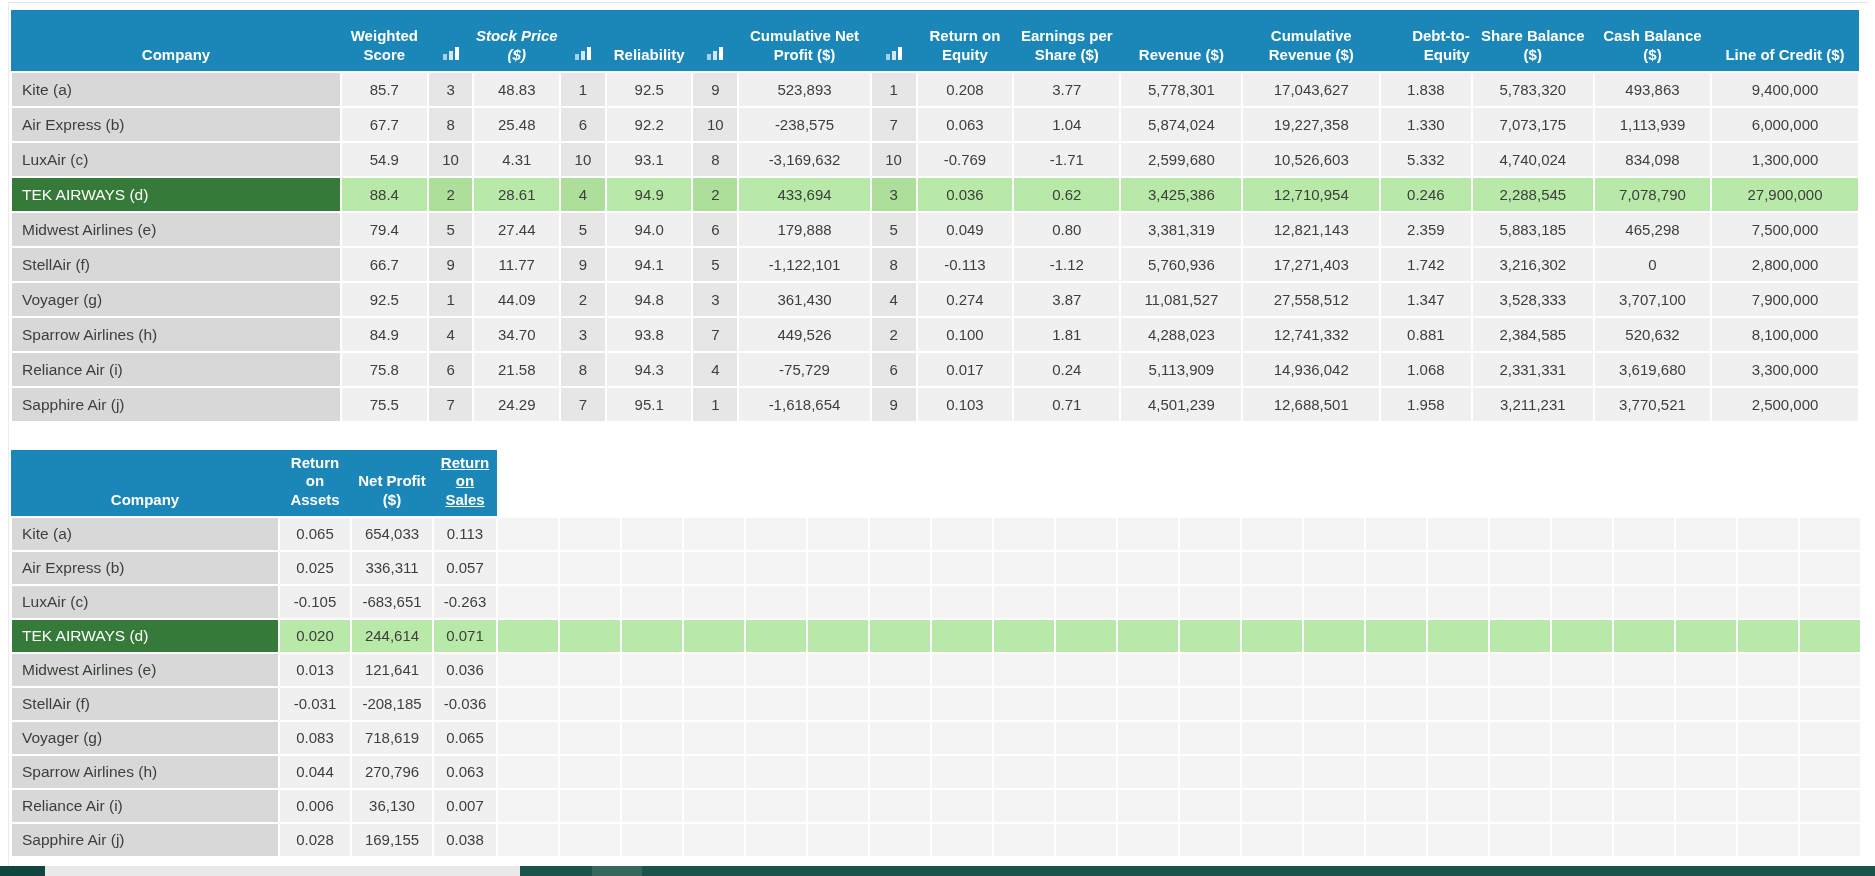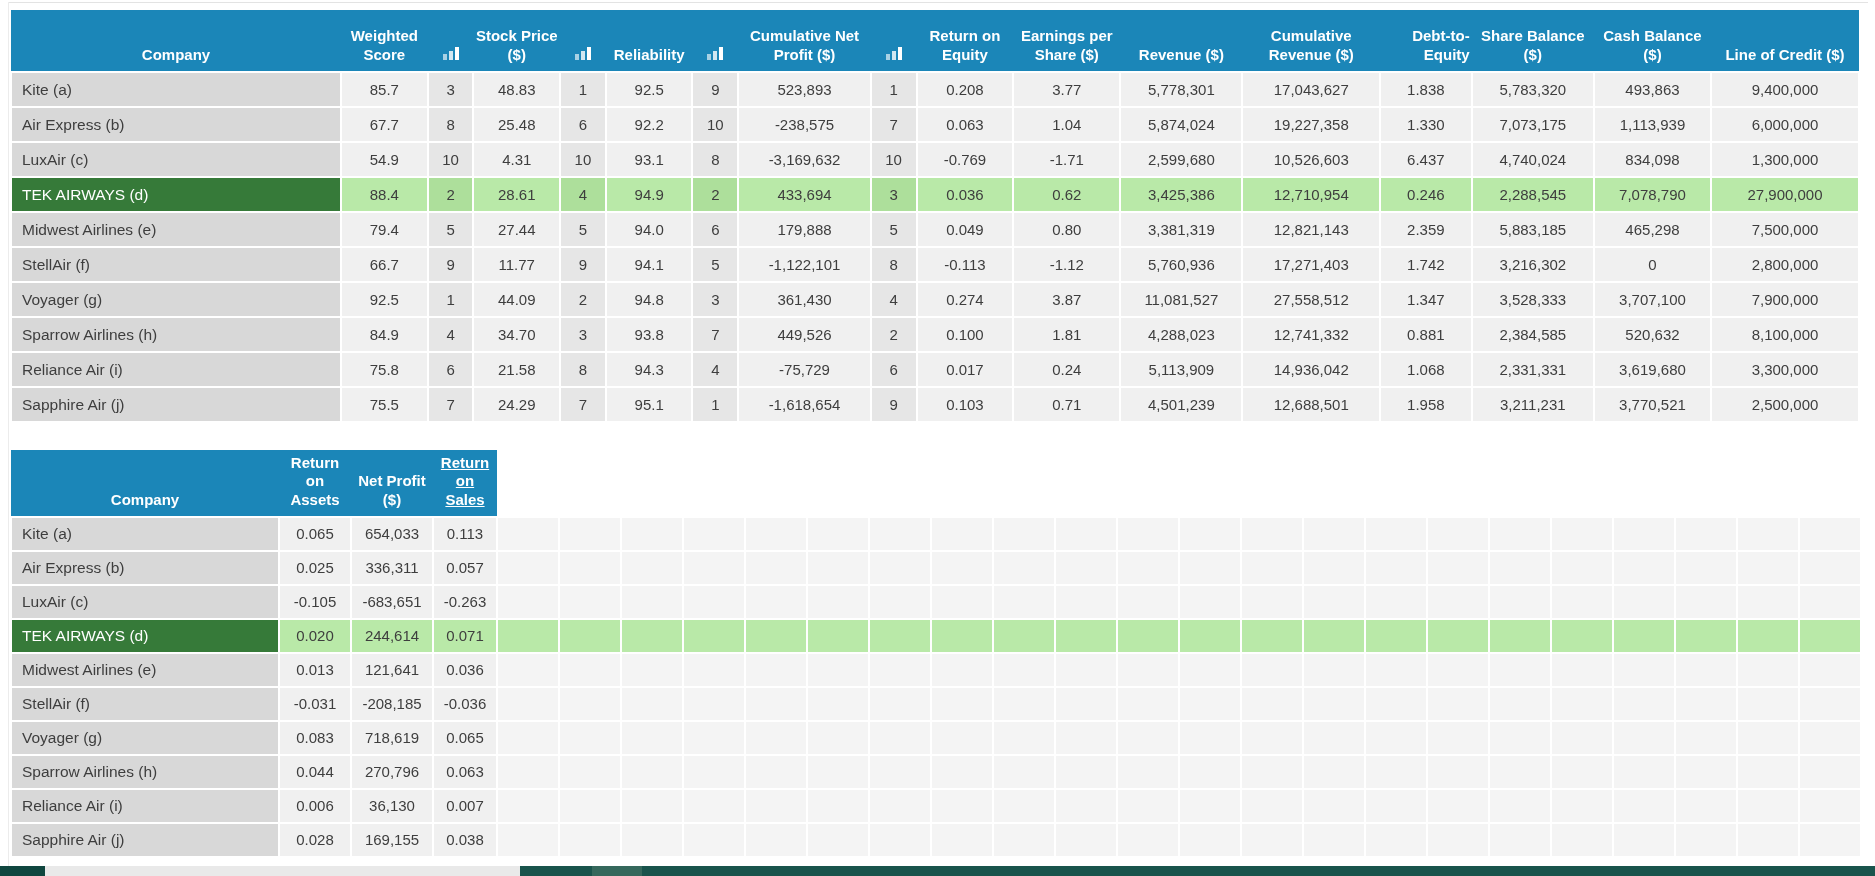--- a/index.html
+++ b/index.html
@@ -66,21 +66,21 @@
         </colgroup>
         <thead>
           <tr>
             <th style="height: 50px;"><span>Company</span></th>
             <th style="height: 50px;"><span>Weighted Score</span></th>
             <th style="height: 50px;"><span class="bar-icon">
                 <i class="b1"></i>
                 <i class="b2"></i>
                 <i class="b3"></i>
               </span></th>
-            <th style="height: 50px;"><span>Stock Price ($)</span></th>
+            <th style="height: 50px; font-style: italic;"><span>Stock Price ($)</span></th>
             <th style="height: 50px;"><span class="bar-icon">
                 <i class="b1"></i>
                 <i class="b2"></i>
                 <i class="b3"></i>
               </span></th>
             <th style="height: 50px;"><span>Reliability</span></th>
             <th style="height: 50px;"><span class="bar-icon">
                 <i class="b1"></i>
                 <i class="b2"></i>
                 <i class="b3"></i>
@@ -147,21 +147,21 @@
             <td class="val">4.31</td>
             <td class="rank">10</td>
             <td class="val">93.1</td>
             <td class="rank">8</td>
             <td class="val">-3,169,632</td>
             <td class="rank">10</td>
             <td class="val">-0.769</td>
             <td class="val">-1.71</td>
             <td class="val">2,599,680</td>
             <td class="val">10,526,603</td>
-            <td class="val">6.437</td>
+            <td class="val">5.332</td>
             <td class="val">4,740,024</td>
             <td class="val">834,098</td>
             <td class="val">1,300,000</td>
           </tr>
           <tr class="highlight">
             <td class="company">TEK AIRWAYS (d)</td>
             <td class="val">88.4</td>
             <td class="rank">2</td>
             <td class="val">28.61</td>
             <td class="rank">4</td>

